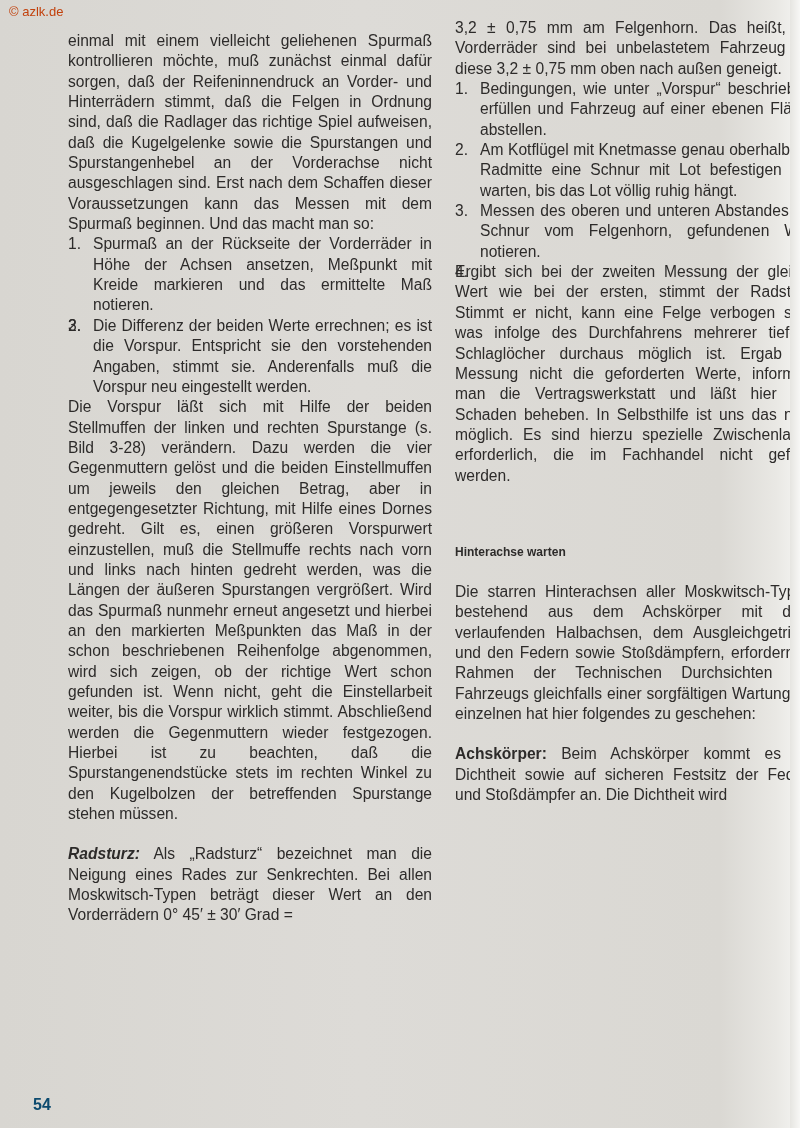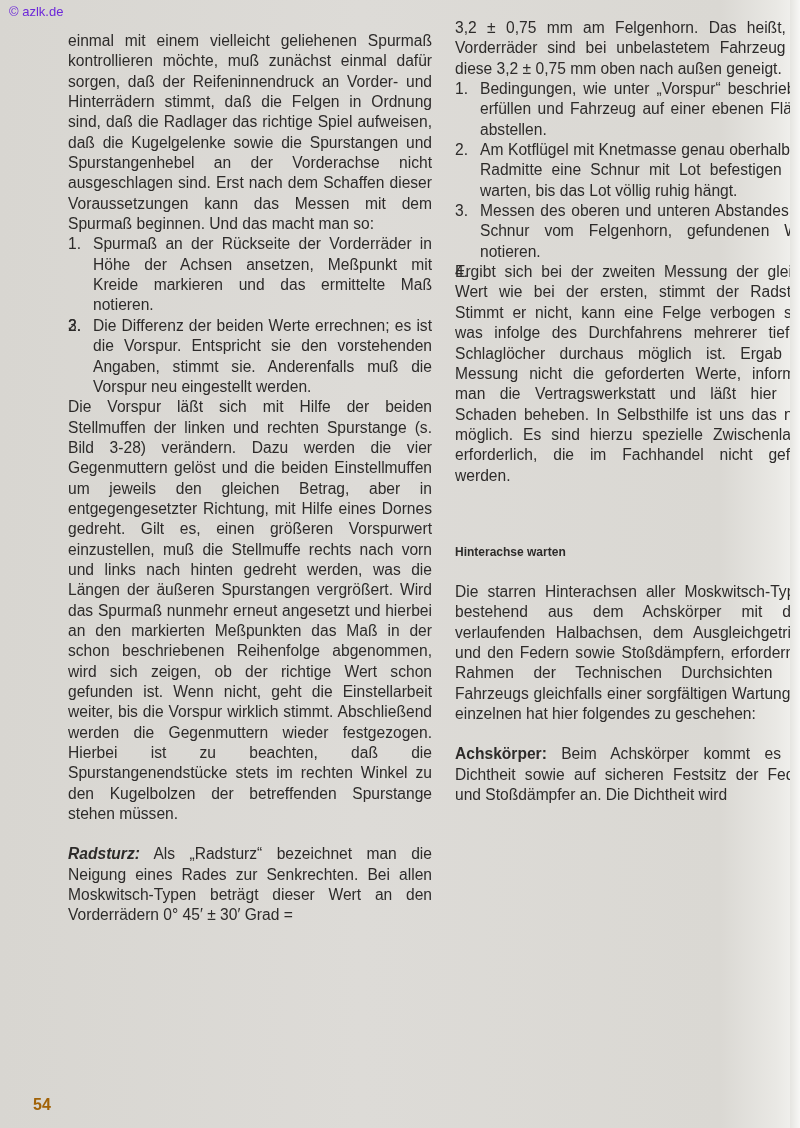--- a/index.html
+++ b/index.html
@@ -5,42 +5,42 @@
   html, body { margin: 0; padding: 0; }
   body {
     width: 800px; height: 1128px; overflow: hidden; position: relative;
     background: #dcdad6;
     background-image: linear-gradient(90deg, #d8d6d1 0%, #dddbd7 45%, #dad8d3 90%, #e9e8e4 97%, #f4f4f2 100%);
     font-family: "Liberation Sans", sans-serif;
     color: #2d2b2a;
   }
   .watermark {
     position: absolute; left: 9px; top: 4px;
-    font-size: 13px; color: #6d28d9; font-family: "Liberation Sans", sans-serif;
+    font-size: 13px; color: #c2410c; font-family: "Liberation Sans", sans-serif;
   }
   .col {
     position: absolute; top: 31px; width: 364px;
     font-size: 15.6px; line-height: 20.35px;
     text-align: justify;
     margin-left: 35px;
   }
   .col.left { left: 33px; }
   .col.right { left: 420px; top: 18px; width: 362px; }
   p { margin: 0; }
   ol { margin: 0; padding: 0; list-style: none; }
   ol li { position: relative; padding-left: 25px; text-align: justify; }
   ol li .num { position: absolute; left: 0; top: 0; }
   .gap { height: 20px; }
   .gap-big { height: 56px; }
   .heading { font-weight: bold; font-size: 12px; margin: 0; line-height: 20px; }
   .lead-bold { font-weight: bold; }
   .lead-bold-italic { font-weight: bold; font-style: italic; }
   .page-number {
     position: absolute; left: 33px; top: 1096px;
-    font-size: 16px; font-weight: bold; color: #a16207;
+    font-size: 16px; font-weight: bold; color: #0c4a6e;
   }
   .gutter {
     position: absolute; right: 0; top: 0; width: 10px; height: 1128px;
     background: linear-gradient(90deg, #e6e5e1, #f7f7f5);
   }
 </style>
 </head>
 <body>
 
 <div class="watermark">© azlk.de</div>

